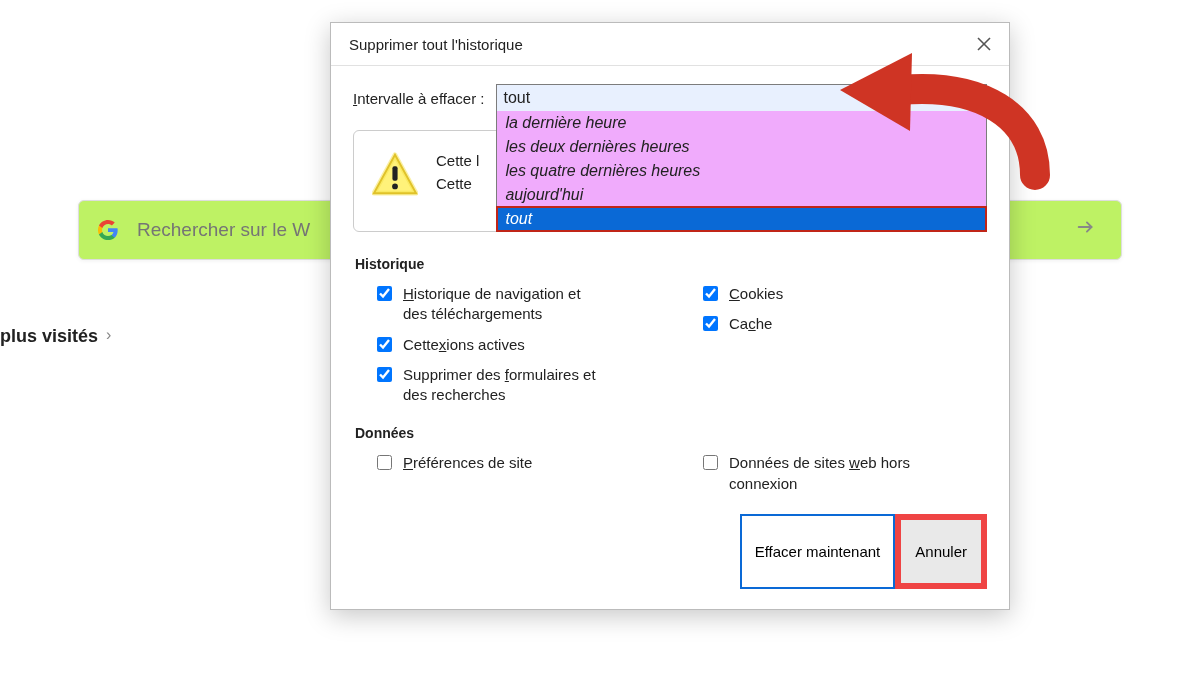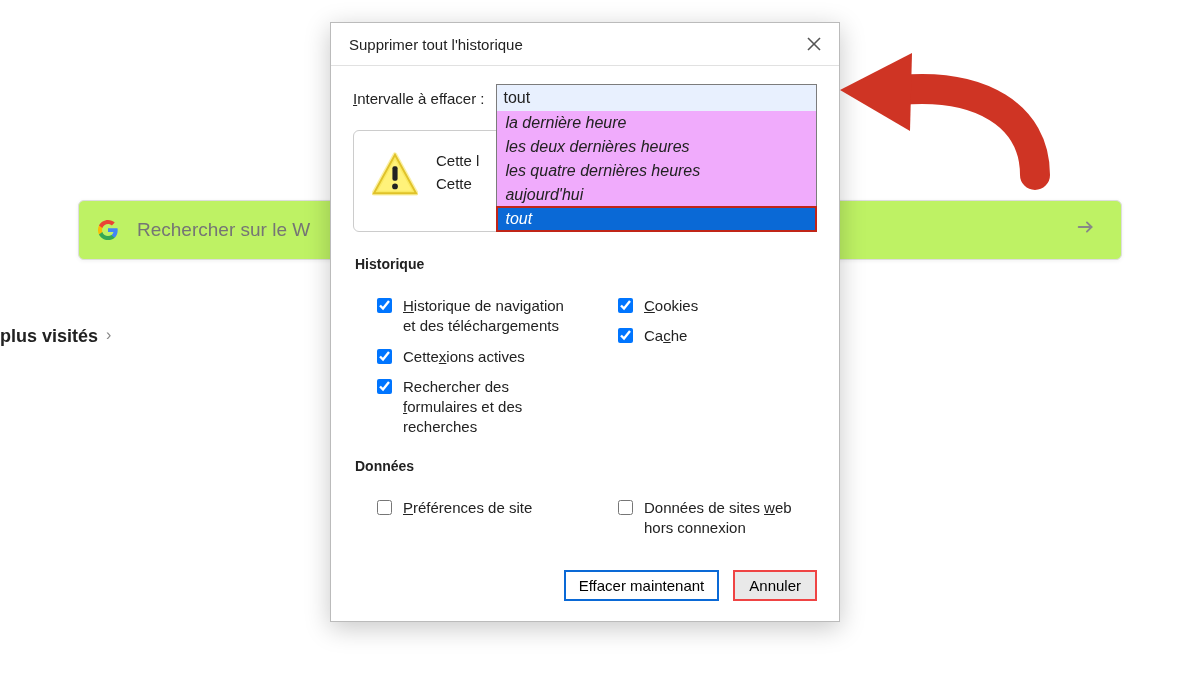--- a/index.html
+++ b/index.html
@@ -60,21 +60,21 @@
     align-items: flex-start;
     gap: 8px;
   }
   .chev-r { font-size: 16px; color: #888; font-weight: normal; }
 
   
   .dialog {
     position: absolute;
     left: 330px;
     top: 22px;
-    width: 510px;
+    width: 680px;
     background: #fff;
     border: 1px solid #bbb;
     box-shadow: 0 6px 24px rgba(0,0,0,0.22);
     z-index: 10;
   }
   .dialog-titlebar {
     display: flex;
     align-items: center;
     justify-content: space-between;
     padding: 10px 14px 10px 18px;
@@ -148,44 +148,43 @@
   .warn-icon { flex: 0 0 auto; margin-top: 2px; }
   .warn-text div { font-size: 15px; line-height: 1.55; }
 
   h2.section { font-size: 14px; font-weight: 700; margin: 10px 2px 12px 2px; }
 
   .check-grid {
     display: flex;
     gap: 38px;
     margin-left: 20px;
   }
-  .col { flex: 1 1 0; margin-top: 12px; }
+  .col { flex: 1 1 0; }
   .chk {
     display: flex;
     align-items: flex-start;
     gap: 8px;
     margin-bottom: 10px;
     font-size: 15px;
     line-height: 1.35;
     cursor: pointer;
     max-width: 230px;
   }
   .chk input { margin-top: 2px; width: 15px; height: 15px; flex: 0 0 auto; }
 
   .dialog-actions {
     display: flex;
     justify-content: flex-end;
-    gap: 14px;
-    margin-top: 22px;
+    margin-top: 10px;
   }
   .btn {
-    padding: 5px 14px;
+    padding: 23px 14px;
     font-size: 15px;
     background: #e9e9e9;
-    border: 2px solid #ef4444;
+    border: 6px solid #ef4444;
     cursor: pointer;
   }
   .btn.primary {
     background: #fff;
     border: 2px solid #0a69d6;
     padding: 4px 13px;
   }
 
   
   .annot-arrow {
@@ -277,21 +276,21 @@
           <label class="chk">
             <input type="checkbox" checked="" style="">
             <span><span class="underline">H</span><span>istorique de navigation et des téléchargements</span></span>
           </label>
           <label class="chk">
             <input type="checkbox" checked="" style="">
             <span><span>Cette</span><span class="underline">x</span><span>ions actives</span></span>
           </label>
           <label class="chk">
             <input type="checkbox" checked="" style="">
-            <span><span>Rechercher des </span><span class="underline">f</span><span>ormulaires et des recherches</span></span>
+            <span><span>Supprimer des </span><span class="underline">f</span><span>ormulaires et des recherches</span></span>
           </label>
         </div>
         <div class="col">
           <label class="chk">
             <input type="checkbox" checked="" style="">
             <span><span class="underline">C</span><span>ookies</span></span>
           </label>
           <label class="chk">
             <input type="checkbox" checked="" style="">
             <span><span>Ca</span><span class="underline">c</span><span>he</span></span>

